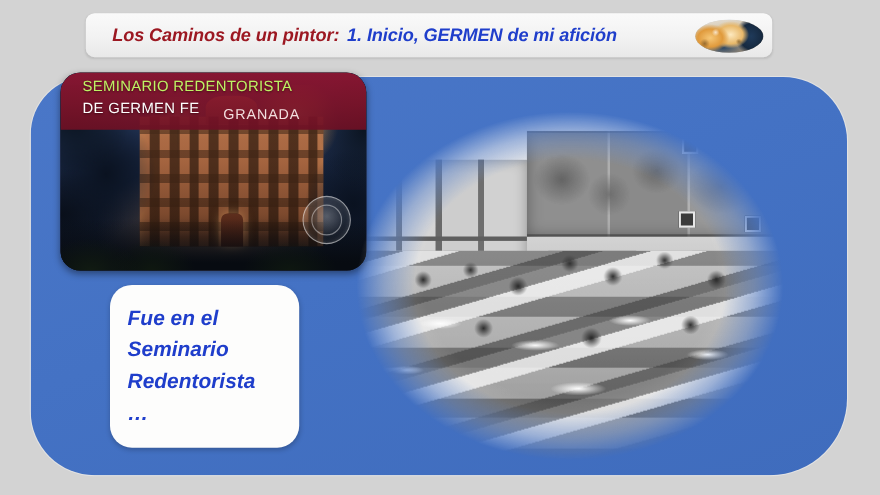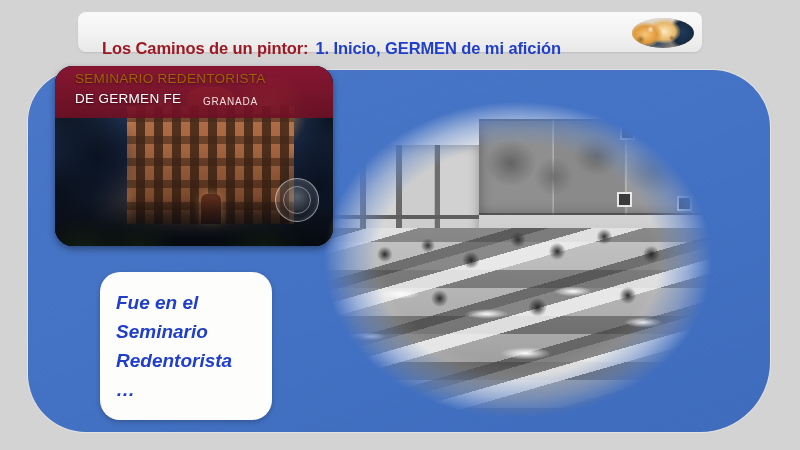--- a/index.html
+++ b/index.html
@@ -43,24 +43,25 @@
     top: 12px;
     width: 624px;
     height: 40px;
     background: linear-gradient(180deg, #fafafa 0%, #f2f2f2 55%, #e8e8e8 100%);
     border-radius: 8px;
     box-shadow: 0 1px 2px rgba(0,0,0,0.10);
   }
   .title-text {
     position: absolute;
     left: 24px;
-    top: 16px;
+    top: 0;
     height: 40px;
     line-height: 40px;
     white-space: nowrap;
+    font-style: italic;
     font-weight: bold;
     font-size: 16.5px;
     letter-spacing: -0.1px;
   }
   .title-red { color: #9c1822; }
   .title-blue { color: #1f3ecb; margin-left: 7px; }
 
   
   .title-thumb {
     position: absolute;
@@ -204,40 +205,40 @@
     left: 0; top: 0;
     width: 100%;
     height: 52px;
     background: linear-gradient(180deg, #8e1430 0%, #7d1329 55%, #6d1024 100%);
     border-radius: 18px 18px 0 0;
     opacity: 0.93;
   }
   .sem-banner-l1 {
     position: absolute;
     left: 20px; top: 5px;
-    color: #a16207;
+    color: #bef264;
     font-size: 13.5px;
     letter-spacing: 0.3px;
     white-space: nowrap;
     text-shadow: 0 1px 2px rgba(0,0,0,.45);
   }
   .sem-banner-l2 {
     position: absolute;
     left: 20px; top: 25px;
     color: #ffffff;
     font-size: 13.5px;
     letter-spacing: 0.3px;
     white-space: nowrap;
     text-shadow: 0 1px 2px rgba(0,0,0,.45);
   }
   .sem-banner-city {
     position: absolute;
     left: 148px; top: 30px;
     color: #f2dede;
-    font-size: 10px;
+    font-size: 13px;
     letter-spacing: 0.8px;
     white-space: nowrap;
   }
   .sem-emblem {
     position: absolute;
     right: 14px;
     bottom: 24px;
     width: 42px;
     height: 42px;
     border-radius: 50%;
@@ -253,21 +254,21 @@
     transform: translate(-50%,-50%);
     width: 26px; height: 26px;
     border-radius: 50%;
     border: 1px solid rgba(255,255,255,0.40);
   }
 
   
   .callout {
     position: absolute;
     left: 100px;
-    top: 272px;
+    top: 259px;
     width: 172px;
     height: 148px;
     background: #fdfdfc;
     border-radius: 20px;
     box-shadow: 0 2px 5px rgba(0,0,0,0.22);
   }
   .callout-text {
     position: absolute;
     left: 16px;
     top: 16px;

